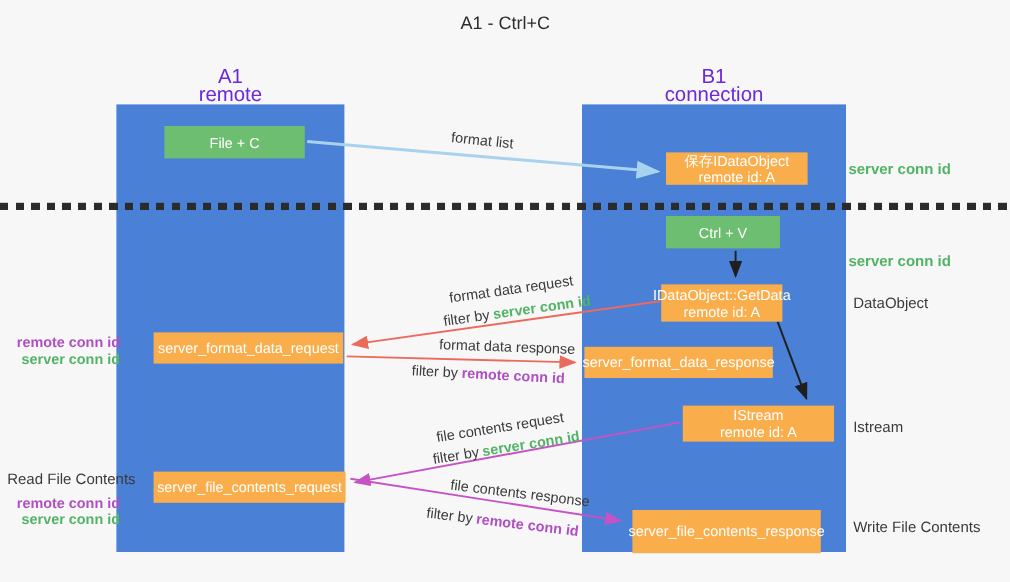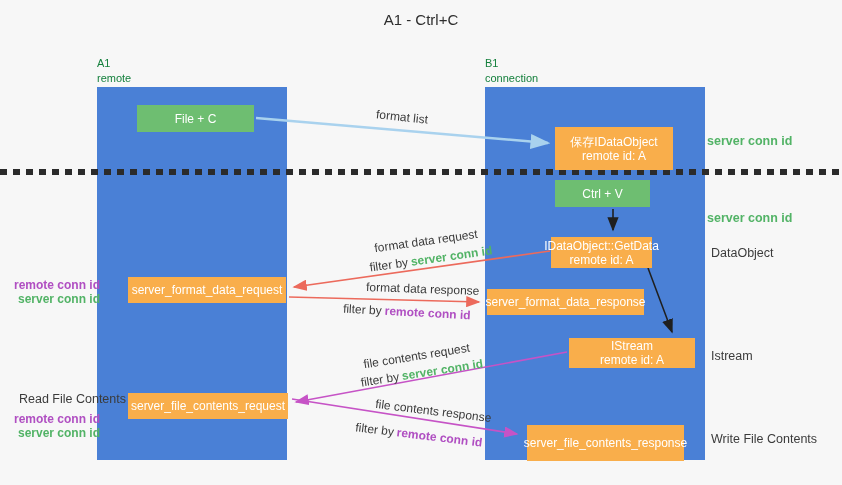--- a/index.html
+++ b/index.html
@@ -10,21 +10,21 @@
     position:relative;
     overflow:hidden;
   }
   .title{
     position:absolute;top:9px;left:0;width:842px;
     text-align:center;font-size:15px;color:#2d2d2d;line-height:21px;
   }
   .col{position:absolute;top:87px;height:373px;background:var(--column_blue)}
   .col-left{left:97px;width:190px}
   .col-right{left:485px;width:220px}
-  .col-header{position:absolute;top:56px;font-size:11px;color:#15803d;line-height:15px}
+  .col-header{position:absolute;top:56px;text-align:center;font-size:17px;color:#6d28d9;line-height:15px}
   .col-header.left{left:97px;width:190px}
   .col-header.right{left:485px;width:220px}
   .dotline{
     position:absolute;left:0;top:169px;width:842px;height:6px;
     background:repeating-linear-gradient(90deg,#2b2b2b 0 7px,transparent 7px 13px);
   }
   .node{
     position:absolute;display:flex;flex-direction:column;
     align-items:center;justify-content:center;
     color:#fff;font-size:12px;line-height:14px;text-align:center;white-space:nowrap;
@@ -89,21 +89,21 @@
   <line x1="289" y1="297" x2="479" y2="302" class="st-red" marker-end="url(#mk-red)"></line>
   <line x1="648" y1="268" x2="672" y2="332" class="st-black" marker-end="url(#mk-black)"></line>
   <line x1="567" y1="352" x2="296" y2="402" class="st-mag" marker-end="url(#mk-mag)"></line>
   <line x1="292" y1="399" x2="517" y2="434" class="st-mag" marker-end="url(#mk-mag)"></line>
 </svg>
 
 <div class="node gbox" style="left:137px;top:105px;width:117px;height:27px">
   <span>File + C</span>
 </div>
 
-<div class="node obox" style="left:555px;top:127px;width:118px;height:43px">
+<div class="node obox" style="left:555px;top:127px;width:118px;height:27px">
   <span>保存IDataObject</span>
   <span>remote id: A</span>
 </div>
 
 <div class="node gbox" style="left:555px;top:180px;width:95px;height:27px">
   <span>Ctrl + V</span>
 </div>
 
 <div class="node obox" style="left:551px;top:237px;width:101px;height:31px">
   <span>IDataObject::GetData</span>
@@ -134,21 +134,21 @@
 <div class="side green-b" style="left:707px;top:134px">server conn id</div>
 <div class="side green-b" style="left:707px;top:211px">server conn id</div>
 <div class="side" style="left:711px;top:246px">DataObject</div>
 <div class="side" style="left:711px;top:349px">Istream</div>
 <div class="side" style="left:711px;top:432px">Write File Contents</div>
 
 <div class="side pair" style="left:10px;top:278px;width:90px">
   <div class="purple-b">remote conn id</div>
   <div class="green-b">server conn id</div>
 </div>
-<div class="side" style="left:19px;top:392px">Read File Contents</div>
+<div class="side" style="left:6px;top:392px">Read File Contents</div>
 <div class="side pair" style="left:10px;top:412px;width:90px">
   <div class="purple-b">remote conn id</div>
   <div class="green-b">server conn id</div>
 </div>
 
 <div class="edge" style="left:376px;top:110px;transform:rotate(6deg)">format list</div>
 
 <div class="edge" style="left:374px;top:234px;transform:rotate(-8deg)">format data request</div>
 <div class="edge" style="left:369px;top:252px;transform:rotate(-8deg)">
   <span class="dim">filter by</span><span class="green-b">server conn id</span>

